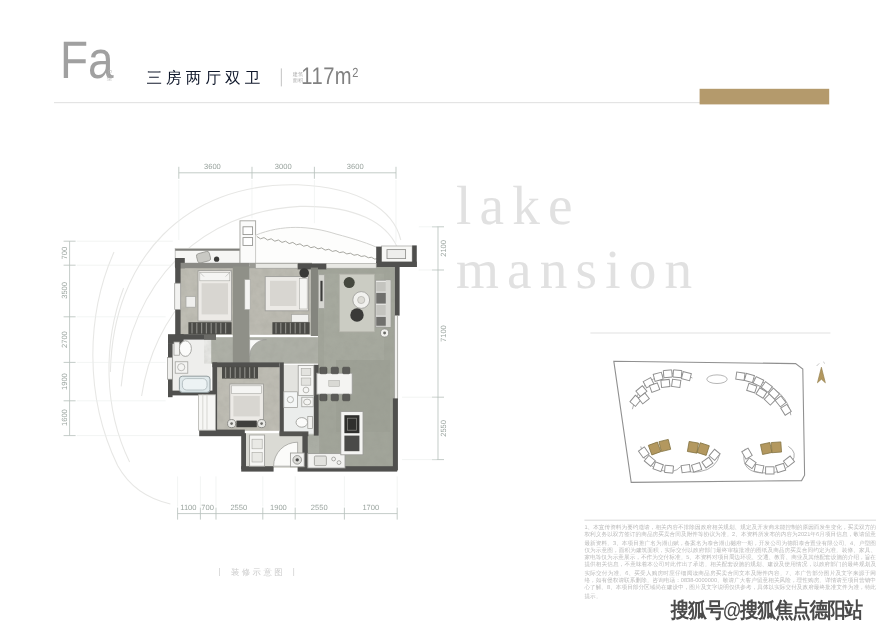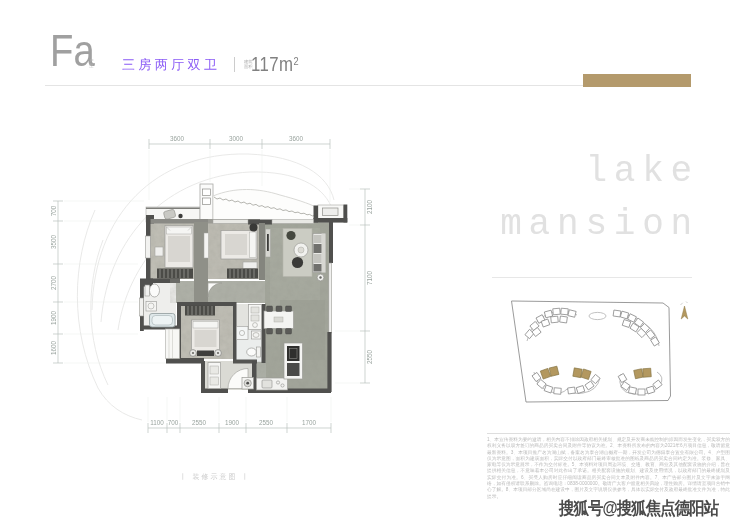--- a/index.html
+++ b/index.html
@@ -7,21 +7,21 @@
        font-family:"Liberation Sans",sans-serif;}
   .abs{position:absolute;}
 </style>
 </head>
 <body>
 
 <div class="abs" style="left:50px;top:26px;font-size:44px;color:#a0a0a0;transform:scaleX(0.87);transform-origin:left top;">Fa</div>
 
 <div class="abs" style="left:89px;top:59px;font-size:4.5px;color:#b4b4b4;width:6px;line-height:4.8px;">户型</div>
 
-<div class="abs" style="left:122px;top:56px;font-size:13px;color:#8b5cf6;letter-spacing:3.4px;">三房两厅双卫</div>
+<div class="abs" style="left:122px;top:56px;font-size:13px;color:#0f172a;letter-spacing:3.4px;">三房两厅双卫</div>
 
 <div class="abs" style="left:234px;top:57px;width:1px;height:15px;background:#cccccc;"></div>
 
 <div class="abs" style="left:244px;top:59px;font-size:4.3px;color:#adadad;width:10px;line-height:5px;">建筑<br>面积</div>
 
 <div class="abs" style="left:251px;top:53px;font-size:20px;color:#818181;transform:scaleX(0.84);transform-origin:left top;letter-spacing:0.5px;">117m<span style="font-size:11px;vertical-align:6px;letter-spacing:0;">2</span></div>
 
 <div class="abs" style="left:45px;top:85px;width:539px;height:1px;background:#e4e4e4;"></div>
 
 <div class="abs" style="left:583px;top:74px;width:108px;height:13px;background:#b49a6c;"></div>
@@ -452,21 +452,21 @@
   </g>
 
   <g>
     <path d="M684.5,306 L687.8,319 L684.5,316 L681.2,319 Z" fill="#b3985f" stroke="#8f7a48" stroke-width="0.5"></path>
     <path d="M680.5,305 l2.2,-2.2 M686,301.5 l1.5,1.5" stroke="#a0a0a0" stroke-width="0.5" fill="none"></path>
   </g>
 </svg>
 
 <div class="abs" style="left:150px;top:472px;width:130px;text-align:center;font-size:7px;color:#cccccc;letter-spacing:2px;">丨 装修示意图 丨</div>
 
-<div class="abs" style="left:380px;top:145px;width:319px;text-align:right;font-family:Liberation Mono, monospace;font-size:36px;color:#e1e1e1;letter-spacing:6.8px;line-height:53px;">lake<br>mansion</div>
+<div class="abs" style="left:380px;top:145px;width:319px;font-family:Liberation Serif, serif;font-size:46px;color:#e1e1e1;letter-spacing:6.8px;line-height:53px;">lake<br>mansion</div>
 
 <div class="abs" style="left:492px;top:277px;width:200px;height:1px;background:#e7e7e7;"></div>
 
 <div class="abs" style="left:487px;top:433px;width:243px;height:1px;background:#dedede;"></div>
 
 <div class="abs" id="disc" style="left:487px;top:437px;width:243px;font-size:4.7px;line-height:6.3px;color:#b9b9b9;text-align:justify;">1、本宣传资料为要约邀请，相关内容不排除因政府相关规划、规定及开发商未能控制的原因而发生变化，买卖双方的权利义务以双方签订的商品房买卖合同及附件等协议为准。2、本资料所发布的内容为2021年6月项目信息，敬请留意最新资料。3、本项目推广名为湖山赋，备案名为泰合湖山樾府一期，开发公司为德阳泰合置业有限公司。4、户型图仅为示意图，面积为建筑面积，实际交付以政府部门最终审核批准的图纸及商品房买卖合同约定为准。装修、家具、家电等仅为示意展示，不作为交付标准。5、本资料对项目周边环境、交通、教育、商业及其他配套设施的介绍，旨在提供相关信息，不意味着本公司对此作出了承诺。相关配套设施的规划、建设及使用情况，以政府部门的最终规划及实际交付为准。6、买受人购房时应仔细阅读商品房买卖合同文本及附件内容。7、本广告部分图片及文字来源于网络，如有侵权请联系删除。咨询电话：0838-0000000。敬请广大客户留意相关风险，理性购房。详情请至项目营销中心了解。8、本项目部分区域尚在建设中，图片及文字说明仅供参考，具体以实际交付及政府最终批准文件为准，特此提示。</div>
 
 <div class="abs" style="left:559px;top:496px;font-size:17.5px;font-weight:bold;color:#4a4a4a;letter-spacing:-1px;transform:scaleX(0.88);transform-origin:left top;text-shadow:1px 1px 0 #ffffff,-1px -1px 0 #ffffff,1px -1px 0 #fff,-1px 1px 0 #fff;white-space:nowrap;">搜狐号@搜狐焦点德阳站</div>
 
 </body></html>

